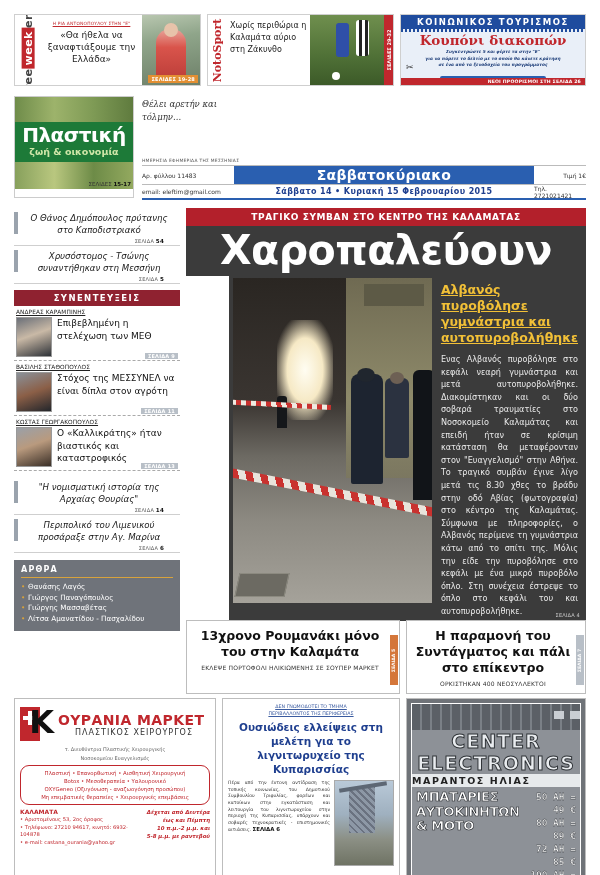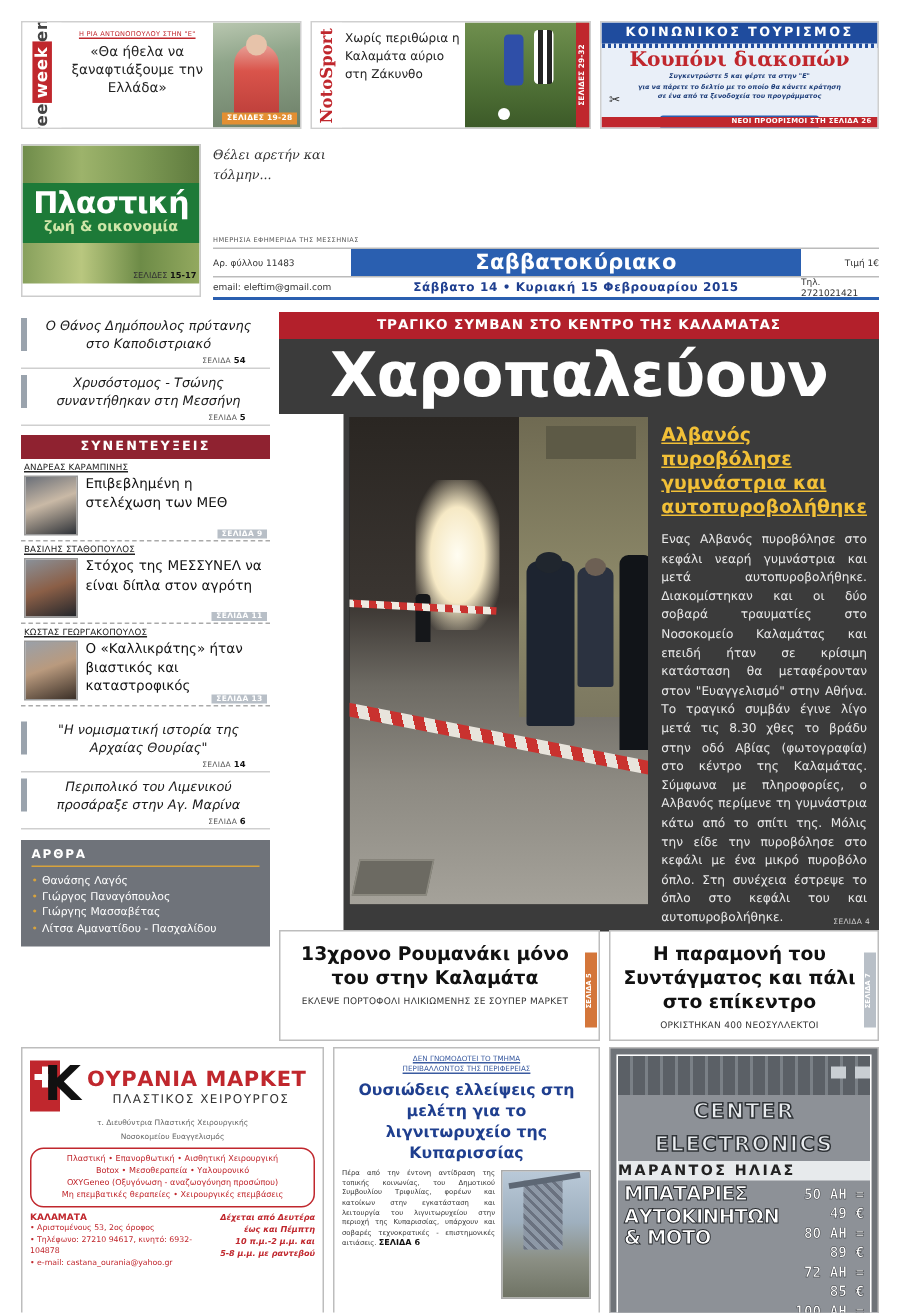--- a/index.html
+++ b/index.html
@@ -159,21 +159,21 @@
   .ad2-pic .tower{position:absolute;left:14px;top:6px;width:26px;height:46px;background:
      repeating-linear-gradient(45deg,#6a7280 0 2px,transparent 2px 5px),#8d98a6;}
   .ad2-pic .arm{position:absolute;left:4px;top:4px;width:48px;height:4px;background:#5d6774;transform:rotate(-9deg);}
 
   .ad3{flex:1;padding:0;background:#6f7378;}
   .ad3-in{margin:4px;border:1px solid #fff;height:calc(100% - 8px);background:#8d9197;display:flex;flex-direction:column;}
   .ad3-circ{height:26px;background:
     repeating-linear-gradient(90deg,#5b6066 0 8px,#7a8086 8px 10px),
     linear-gradient(180deg,#4c5156,#72777d);position:relative;}
   .ad3-circ:after{content:"";position:absolute;right:16px;top:7px;width:10px;height:8px;background:#c9ced3;box-shadow:16px 0 0 #c9ced3,32px 2px 0 #c9ced3;}
-  .ad3-name{text-align:center;color:#e9ecef;font-size:14px;font-weight:bold;letter-spacing:1px;line-height:22px;-webkit-text-stroke:1px #2f3337;}
+  .ad3-name{text-align:center;color:#e9ecef;font-size:19px;font-weight:bold;letter-spacing:1px;line-height:22px;-webkit-text-stroke:1px #2f3337;}
   .ad3-owner{text-align:left;background:#e7eaec;color:#222;font-size:9.5px;font-weight:bold;letter-spacing:1.6px;padding:1px 0;}
   .ad3-main{flex:1;display:flex;padding:3px 4px 0;}
   .ad3-left{flex:1;color:#fff;font-size:13px;font-weight:bold;line-height:14.5px;letter-spacing:-.3px;-webkit-text-stroke:.6px #23262a;}
   .ad3-right{width:88px;color:#fff;font-family:"DejaVu Sans Mono",monospace;font-size:9.5px;font-weight:bold;line-height:13px;text-align:right;-webkit-text-stroke:.3px #24272b;}
 </style>
 </head>
 <body>
 
 <div class="page">
 

